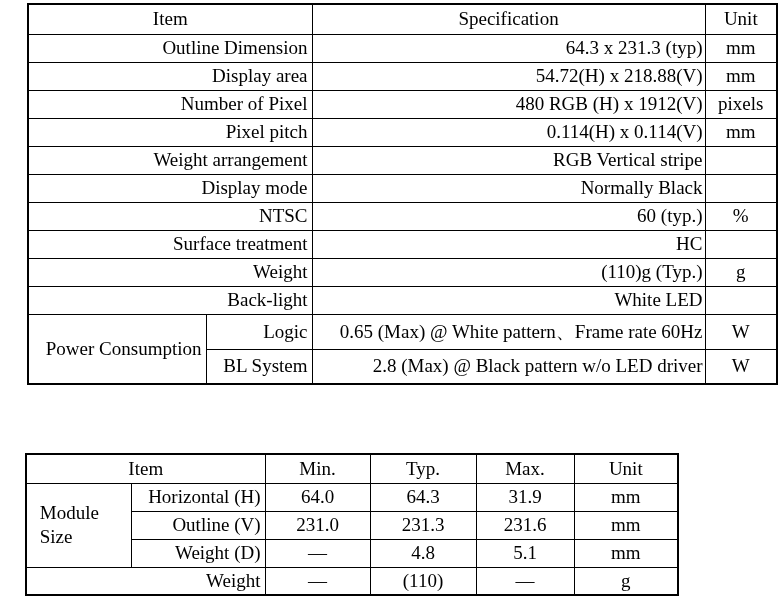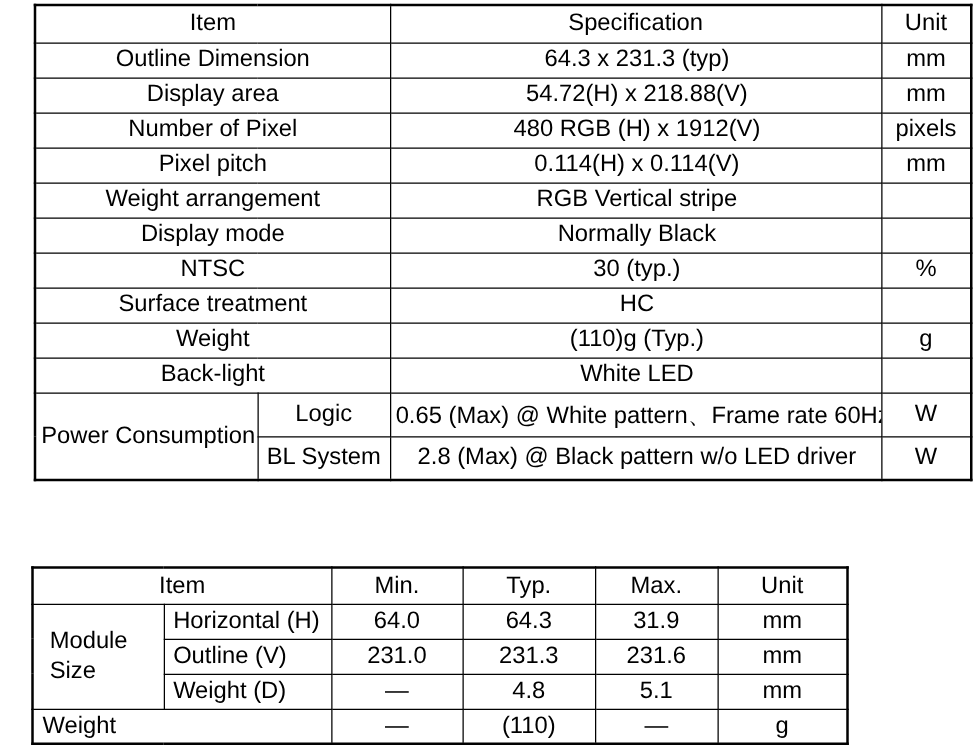--- a/index.html
+++ b/index.html
@@ -8,51 +8,52 @@
     background: #ffffff;
     color: #000000;
     font-family: "Liberation Sans", sans-serif;
   }
   body { position: relative; overflow: hidden; }
 
   table {
     border-collapse: collapse;
     table-layout: fixed;
     position: absolute;
+    font-family: Liberation Serif, serif;
   }
   td {
     border: 1px solid #000000;
     font-size: 19px;
     vertical-align: middle;
     padding: 0 4px;
     overflow: hidden;
     white-space: nowrap;
     background: #ffffff;
   }
-  .left   { text-align: center; }
+  .left   { text-align: right; }
   .center { text-align: center; }
 
   
   .spec-table {
     left: 27px; top: 3px; width: 749px;
     border: 2px solid #000000;
   }
   .spec-table td { height: 28px; }
   .spec-table tr.hdr td { height: 30px; text-align: center; }
   .spec-table tr.power-row td { height: 35px; }
   .spec-table td.spec-cell { padding-right: 2px; }
 
   
   .module-table {
     left: 25px; top: 453px; width: 652px;
     border: 2px solid #000000;
   }
   .module-table td { height: 28px; text-align: center; }
   .module-table tr.hdr td { height: 29px; }
-  .module-table td.left { text-align: left; padding-left: 7px; }
+  .module-table td.left { text-align: right; padding-left: 7px; }
   .group-wrap {
     max-width: 78px;
     margin: 0 auto;
     white-space: normal;
     line-height: 24px;
     text-align: left;
   }
 </style>
 </head>
 <body>
@@ -95,21 +96,21 @@
     <td class="left spec-cell">RGB Vertical stripe</td>
     <td class="center"></td>
   </tr>
   <tr>
     <td colspan="2" class="left">Display mode</td>
     <td class="left spec-cell">Normally Black</td>
     <td class="center"></td>
   </tr>
   <tr>
     <td colspan="2" class="left">NTSC</td>
-    <td class="left spec-cell">30 (typ.)</td>
+    <td class="left spec-cell">60 (typ.)</td>
     <td class="center">%</td>
   </tr>
   <tr>
     <td colspan="2" class="left">Surface treatment</td>
     <td class="left spec-cell">HC</td>
     <td class="center"></td>
   </tr>
   <tr>
     <td colspan="2" class="left">Weight</td>
     <td class="left spec-cell">(110)g (Typ.)</td>

